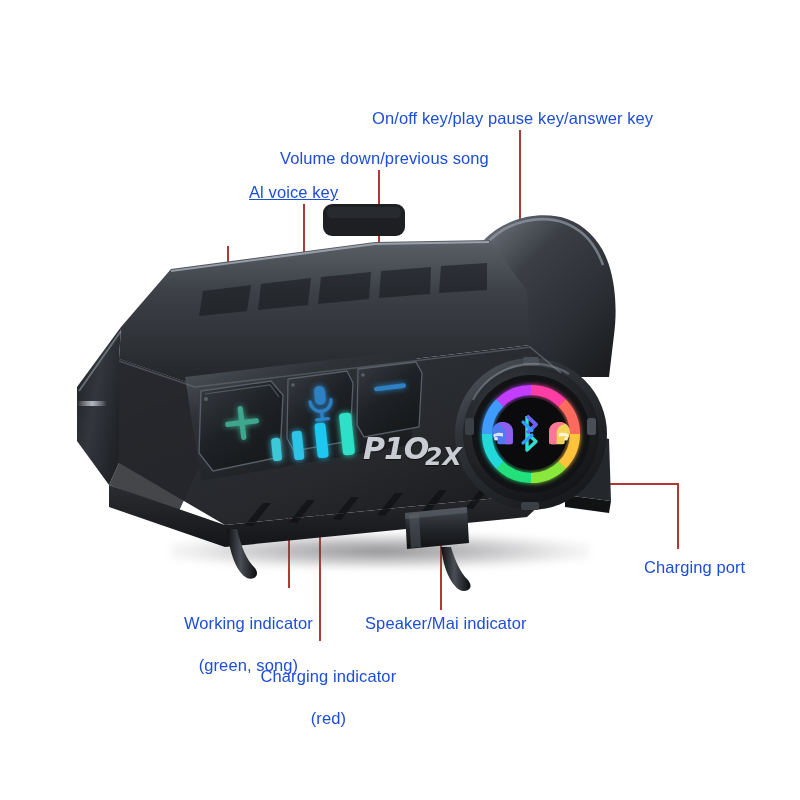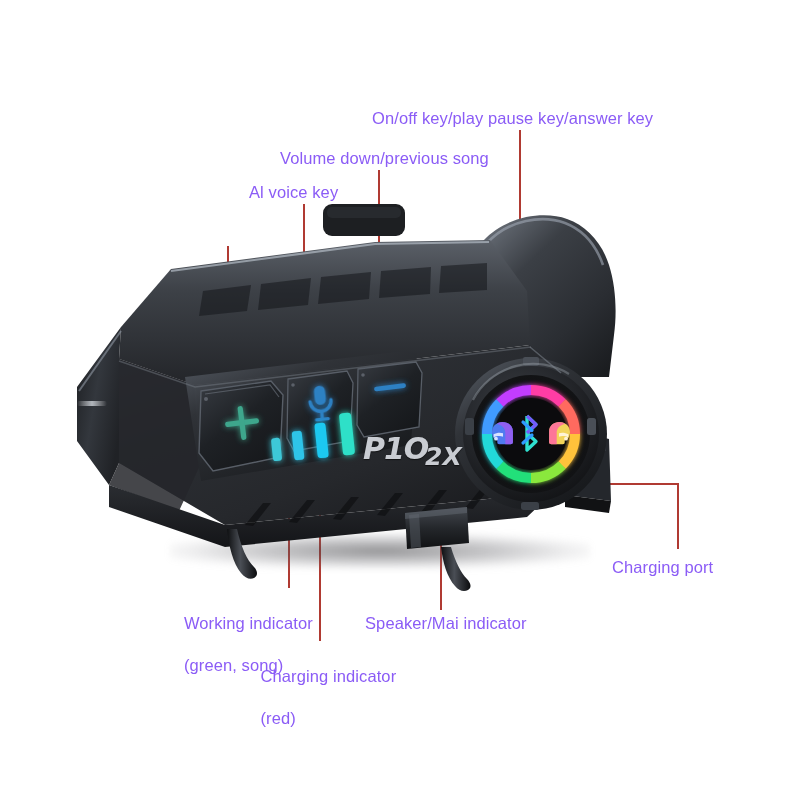--- a/index.html
+++ b/index.html
@@ -10,27 +10,27 @@
     font-family:"Liberation Sans", sans-serif;
     overflow:hidden;
     position:relative;
     -webkit-font-smoothing:antialiased;
   }
   #stage{position:absolute;inset:0;width:800px;height:800px;}
 
   
   .label{
     position:absolute;
-    color:#8b5cf6;
+    color:#1d4ed8;
     font-size:16.5px;
     line-height:1.28;
     white-space:pre;
     letter-spacing:.1px;
   }
-  .label.c{text-align:left;transform:translateX(-50%);}
+  .label.c{text-align:center;transform:translateX(-50%);}
   .label.l{text-align:left;}
 
   
   .lead{
     position:absolute;
     background:#b03a32;
     width:1.6px;
   }
   .lead.h{height:1.6px;width:auto;}
   .dot{
@@ -71,36 +71,36 @@
 </style>
 </head>
 <body>
 
 <div id="stage">
 
   <div class="label l" style="left:372px;top:108px;">On/off key/play pause key/answer key</div>
 
   <div class="label l" style="left:280px;top:148px;">Volume down/previous song</div>
 
-  <div class="label l" style="left:249px;top:182px;">Al voice key</div>
+  <div class="label l" style="left:249px;top:182px;text-decoration:underline;">Al voice key</div>
 
 
   <div class="label c" style="left:239px;top:592px;">
     <span>Working indicator</span><br>
     <span>(green, song)</span>
   </div>
 
   <div class="label c" style="left:319px;top:645px;">
     <span>Charging indicator</span><br>
     <span>(red)</span>
   </div>
 
   <div class="label l" style="left:365px;top:613px;">Speaker/Mai indicator</div>
 
-  <div class="label l" style="left:612px;top:557px;">Charging port</div>
+  <div class="label l" style="left:644px;top:557px;">Charging port</div>
 
   <div class="lead" style="left:519px;top:130px;height:200px;"></div>
   <div class="dot" style="left:520px;top:330px;"></div>
 
   <div class="lead" style="left:378px;top:170px;height:178px;"></div>
   <div class="dot" style="left:379px;top:348px;"></div>
 
   <div class="lead" style="left:303px;top:204px;height:152px;"></div>
   <div class="dot" style="left:304px;top:356px;"></div>
 

